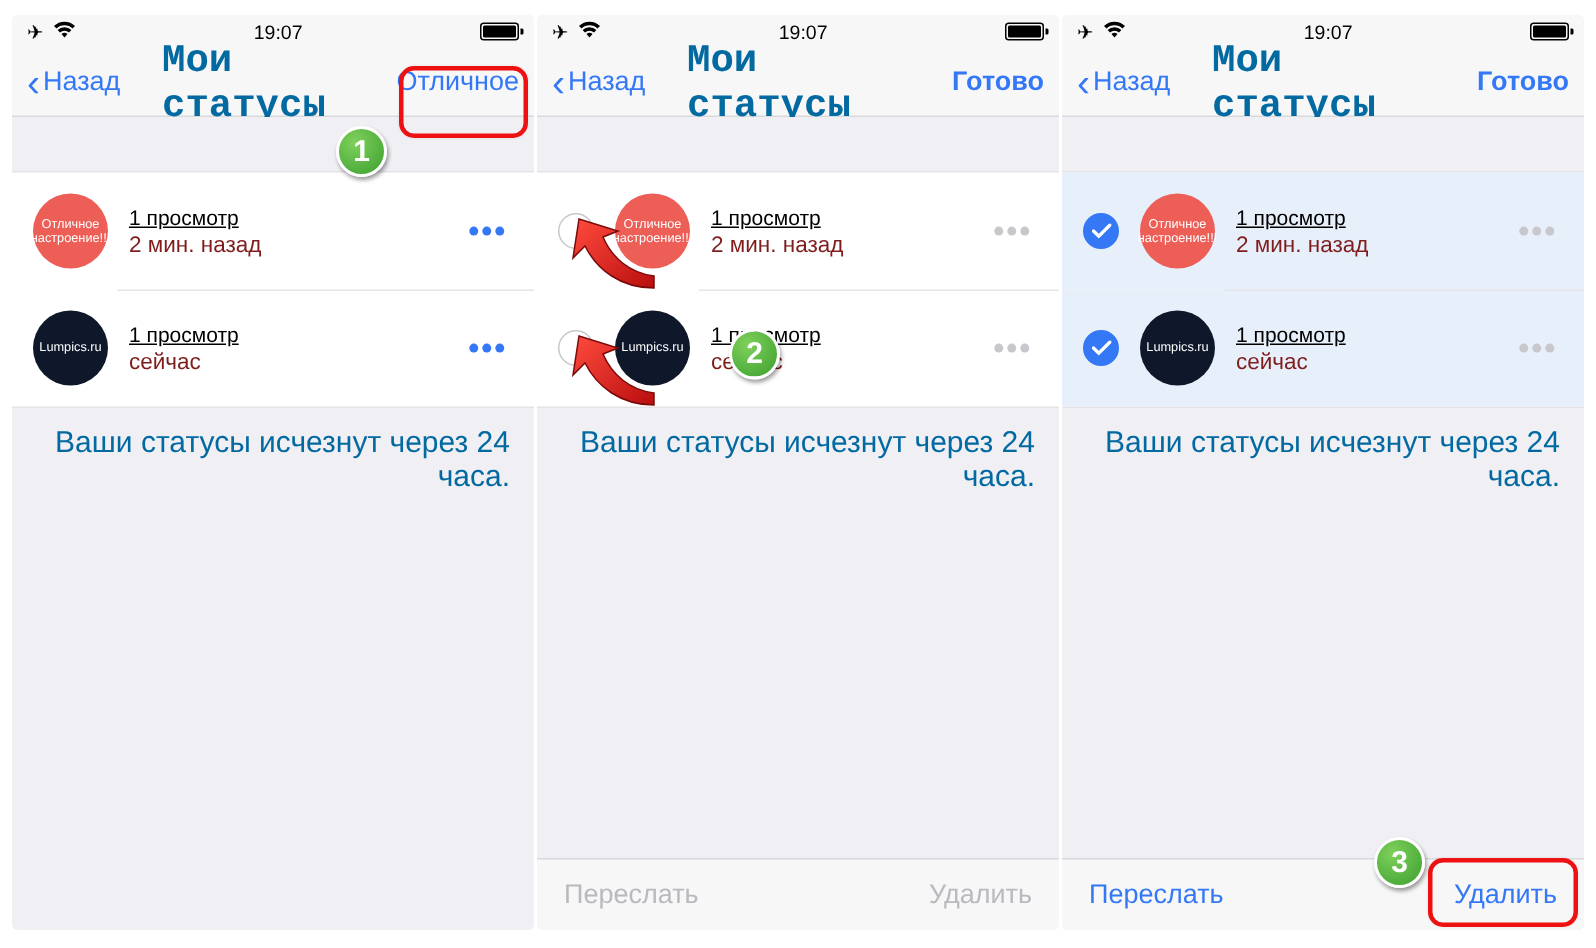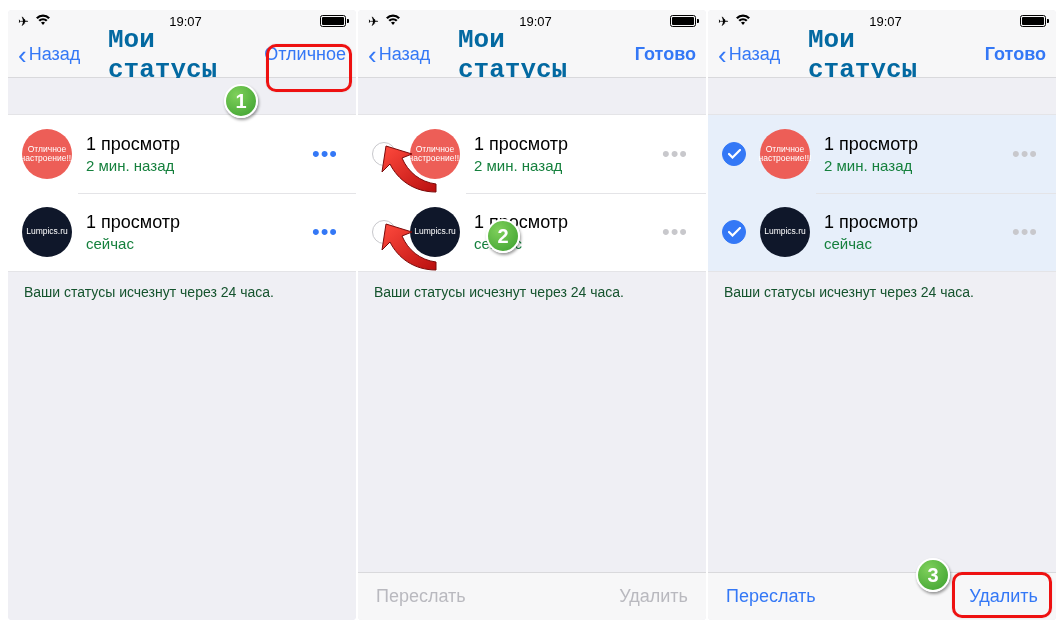--- a/index.html
+++ b/index.html
@@ -81,29 +81,29 @@
   .radio svg { display: none; }
   .avatar {
     width: 50px; height: 50px; border-radius: 50%;
     flex-shrink: 0; display: flex; align-items: center; justify-content: center;
     margin-right: 14px; color: #fff; font-size: 8.5px; line-height: 1.1;
     text-align: center; padding: 3px;
   }
   .avatar.pink { background: #ed5e57; }
   .avatar.green { background: #0f172a; }
   .row-text { flex: 1; }
-  .row-title { font-size: 18px; color: #000; margin-bottom: 2px; }
-  .row-sub { font-size: 15px; color: #15803d; }
+  .row-title { font-size: 14px; color: #000; margin-bottom: 2px; text-decoration: underline; }
+  .row-sub { font-size: 15px; color: #7f1d1d; }
   .row-more {
     width: 34px; display: flex; align-items: center; justify-content: center;
     color: #3478f6; font-size: 22px; letter-spacing: 1px; cursor: pointer;
   }
   .row-more.dim { color: #c8c8cc; }
   .footer-note {
-    font-size: 14px; color: #14532d; padding: 12px 16px;
+    font-size: 20px; color: #0369a1; padding: 12px 16px; text-align: right;
   }
   .toolbar {
     height: 48px; background: #f7f7f8; border-top: 1px solid #d9d9dc;
     display: flex; align-items: center; justify-content: space-between;
     padding: 0 18px; font-size: 18px;
   }
   .toolbar .tb-btn { cursor: pointer; }
   .toolbar .disabled { color: #b9b9bf; }
   .toolbar .enabled { color: #3478f6; }
   

